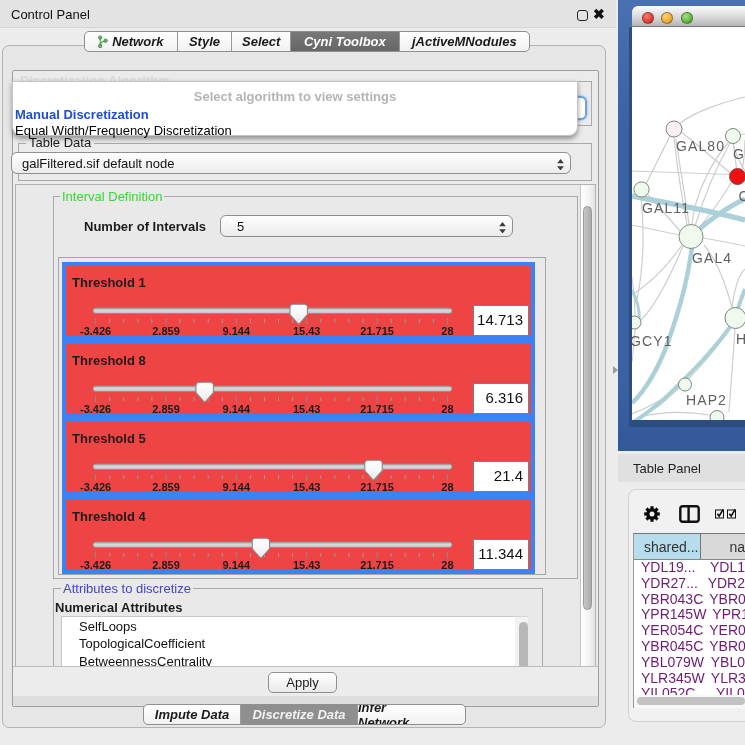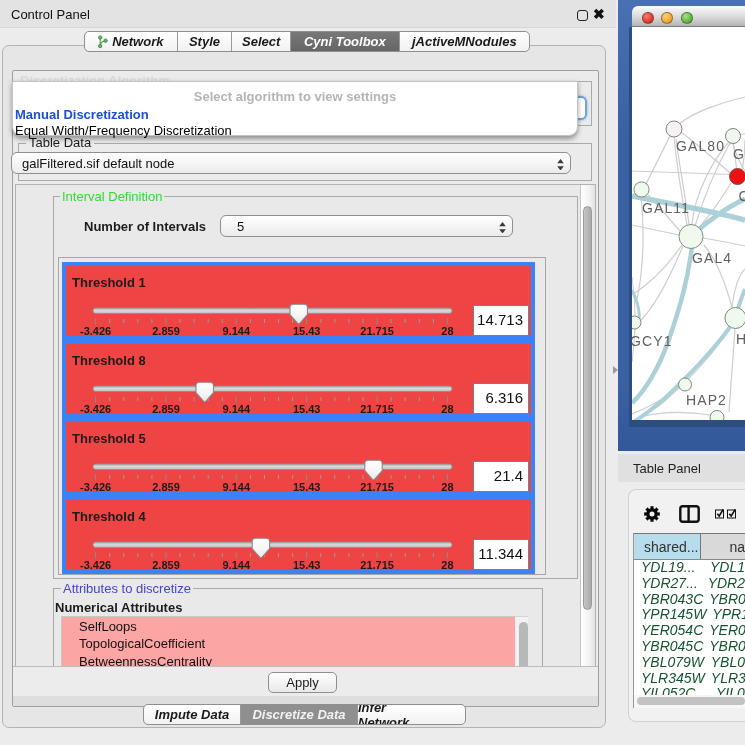--- a/index.html
+++ b/index.html
@@ -191,21 +191,21 @@
 .tbox { position:absolute; left:62px; width:473px; height:78px; border:4px solid #3b82f6; background:#ef4444; }
 .tbox svg { position:absolute; top:0; left:0; }
 .tttl { position:absolute; top:9px; left:6px; font-size:13px; font-weight:bold; }
 .tlabels i { position:absolute; top:59px; width:0; font-style:normal; font-size:11px; font-weight:bold; color:#1c1c1c; display:flex; justify-content:center; white-space:nowrap; }
 .tval { position:absolute; top:39px; left:407px; width:56px; height:31px; background:#fff; border:1.5px solid #7e7e7e; font-size:15px; color:#111; text-align:right; line-height:28px; padding-right:5px; }
 </style>
 
 <div class="abs" style="left:53px; top:588px; width:490px; height:79px; border:1px solid #a9a9a9; border-bottom:none;"></div>
 <div class="abs b13" style="left:61px; top:581px; background:#e9e9e9; padding:0 2px; color:#4444cc;">Attributes to discretize</div>
 <div class="abs b13" style="left:55px; top:600px; font-weight:bold;">Numerical Attributes</div>
-<div class="abs" style="left:61px; top:616px; width:454px; height:51px; background:#fca5a5; border:1px solid #c8c8c8; border-right:none; border-bottom:none; font-size:13px; color:#111;">
+<div class="abs" style="left:61px; top:616px; width:454px; height:51px; background:#ffffff; border:1px solid #c8c8c8; border-right:none; border-bottom:none; font-size:13px; color:#111;">
   <div style="padding:0.5px 0 0 17px; line-height:17.6px;">SelfLoops<br>TopologicalCoefficient<br>BetweennessCentrality</div>
 </div>
 <div class="abs" style="left:515px; top:616px; width:13px; height:51px; background:#f2f2f2; border-top:1px solid #d5d5d5;"></div>
 <div class="abs" style="left:519px; top:621.5px; width:8.5px; height:46px; background:#b8b8b8; border-radius:4.5px 4.5px 0 0;"></div>
 
 <div class="abs" style="left:13px; top:666px; width:585px; height:30px; background:#ececec; border-top:1px solid #bdbdbd;"></div>
 <div class="abs" style="left:13px; top:696px; width:585px; height:10px; background:#dedede; border-radius:0 0 3px 3px;"></div>
 <div class="abs" style="left:268px; top:672px; width:69px; height:21px; background:linear-gradient(#ffffff,#e9e9e9); border:1px solid #8f8f8f; border-radius:5px; font-size:13px; display:flex; align-items:center; justify-content:center;">Apply</div>
 
 <div id="btabs" class="abs bsel" style="left:143px; top:704px; width:323px; height:21px; border:1px solid #8f8f8f; border-radius:5px; background:linear-gradient(#ffffff,#f1f1f1); overflow:hidden; display:flex;">
@@ -352,21 +352,21 @@
   <div class="trow">
         <span>YLR345W</span>
         <span>YLR3</span>
       </div>
   <div class="trow">
         <span>YIL052C</span>
         <span>YIL0</span>
       </div>
 </div>
 <style>
-.trow { display:flex; height:15.8px; line-height:15.8px; color:#14532d;font-style:italic; }
+.trow { display:flex; height:15.8px; line-height:15.8px; color:#701a75; }
 .trow span:first-child { width:76px; padding-left:7px; }
 .trow span:last-child { padding-left:6px; }
 </style>
 
 <div class="abs" style="left:634px; top:694.5px; width:111px; height:13px; background:#f7f7f7;"></div>
 <div class="abs" style="left:637px; top:697px; width:108px; height:7.5px; background:#c2c2c2; border-radius:4px;"></div>
 
 </div>
 
 </body></html>

